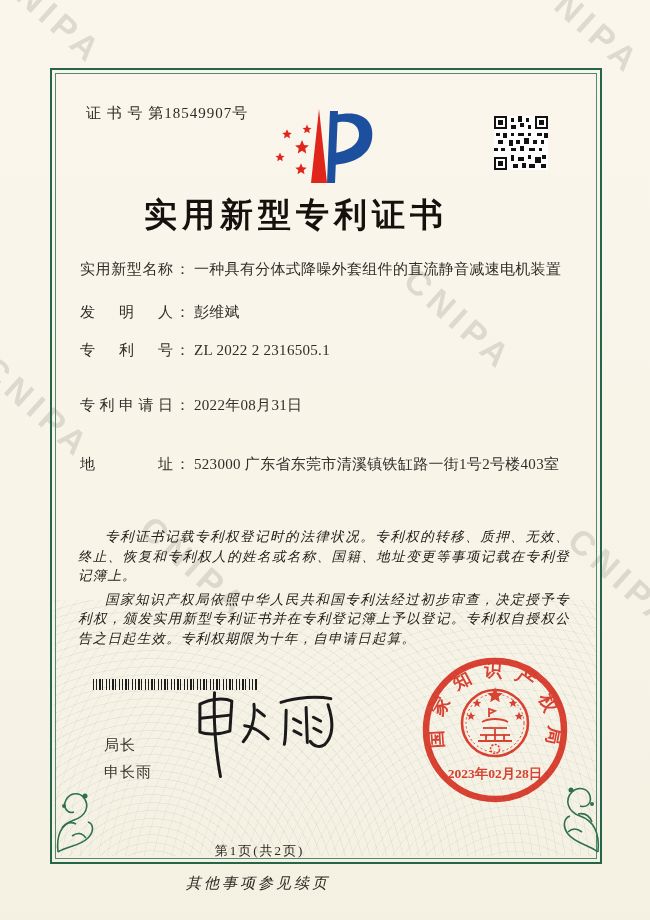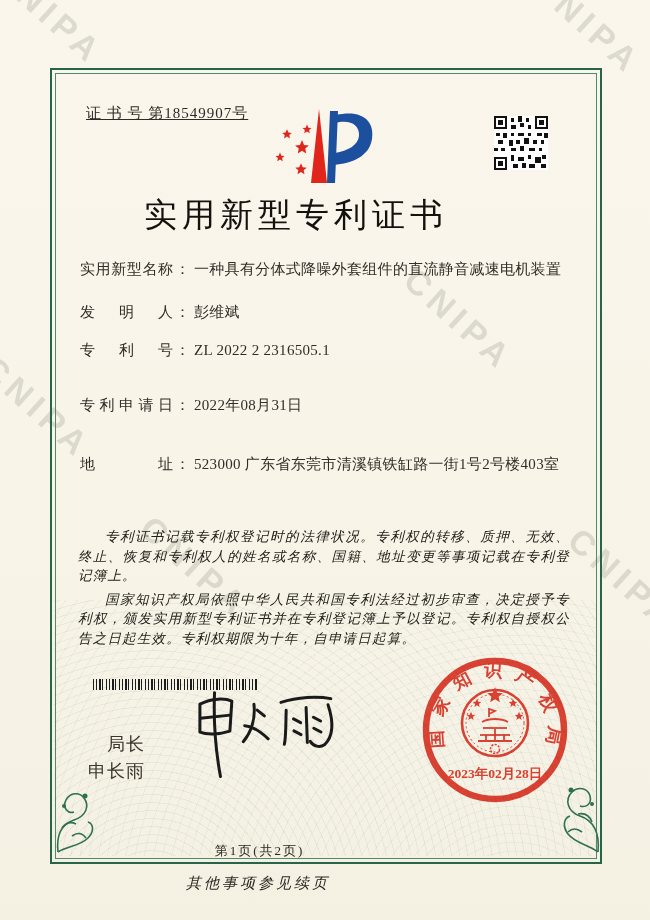--- a/index.html
+++ b/index.html
@@ -20,44 +20,44 @@
     pointer-events:none;
   }
   .frame-outer{
     position:absolute; left:50px; top:68px; width:548px; height:792px;
     border:2.5px solid #27654a;
   }
   .frame-inner{
     position:absolute; left:3px; top:3px; right:3px; bottom:3px;
     border:1px solid #4e8a6b;
   }
-  .cert-no{position:absolute; left:86px; top:104px; font-size:15px; letter-spacing:1px; color:#2e2a25;text-decoration:underline;}
+  .cert-no{position:absolute; left:86px; top:104px; font-size:15px; letter-spacing:1px; color:#2e2a25;}
   .logo{position:absolute; left:274px; top:103px;}
   .qr{position:absolute; left:494px; top:115px;}
   .title{
     position:absolute; left:0; top:193px; width:592px; text-align:center;
-    font-size:33px; font-weight:normal; letter-spacing:5px; color:#15120e;
+    font-size:33px; font-weight:bold; letter-spacing:5px; color:#15120e;
   }
   .row{position:absolute; left:80px; width:516px; font-size:15px; color:#322d27; white-space:nowrap;}
   .lbl{display:inline-block; width:93px; text-align:justify; text-align-last:justify; vertical-align:top;}
   .colon{margin:0 4px 0 2px;}
   .val{letter-spacing:.3px;}
   .pair2{position:absolute; left:265px; top:0;}
   .body-text{
     position:absolute; left:78px; top:527px; width:492px;
     font-size:13.5px; line-height:19.5px; font-style:italic; color:#23201b;
     text-align:justify;
   }
   .body-text p{margin:0 0 4px 0; text-indent:2em; letter-spacing:1.2px;}
   .barcode{
     position:absolute; left:93px; top:679px; width:164px; height:11px;
     background:repeating-linear-gradient(90deg,#1c1c1c 0 1.5px,transparent 1.5px 3px,#1c1c1c 3px 4px,transparent 4px 6.5px);
   }
-  .director{position:absolute; left:88px; top:731px; font-family:"Liberation Sans","DejaVu Sans",sans-serif;
-    font-size:18px; color:#3a352f; line-height:27px; letter-spacing:1px;text-align:right;}
+  .director{position:absolute; left:104px; top:731px; font-family:"Liberation Sans","DejaVu Sans",sans-serif;
+    font-size:15px; color:#3a352f; line-height:27px; letter-spacing:1px;}
   .signature{position:absolute; left:183px; top:686px;}
   .seal{position:absolute; left:418px; top:653px; mix-blend-mode:multiply; opacity:.92;}
   .page-num{position:absolute; left:0; top:842px; width:519px; text-align:center; font-size:13px; letter-spacing:2px; color:#2c2823;}
   .cont-note{position:absolute; left:0; top:874px; width:516px; text-align:center;
     font-size:15px; font-style:italic; letter-spacing:3px; color:#2c2823;}
   .ornament{position:absolute; pointer-events:none;}
 </style>
 </head>
 <body>
 

